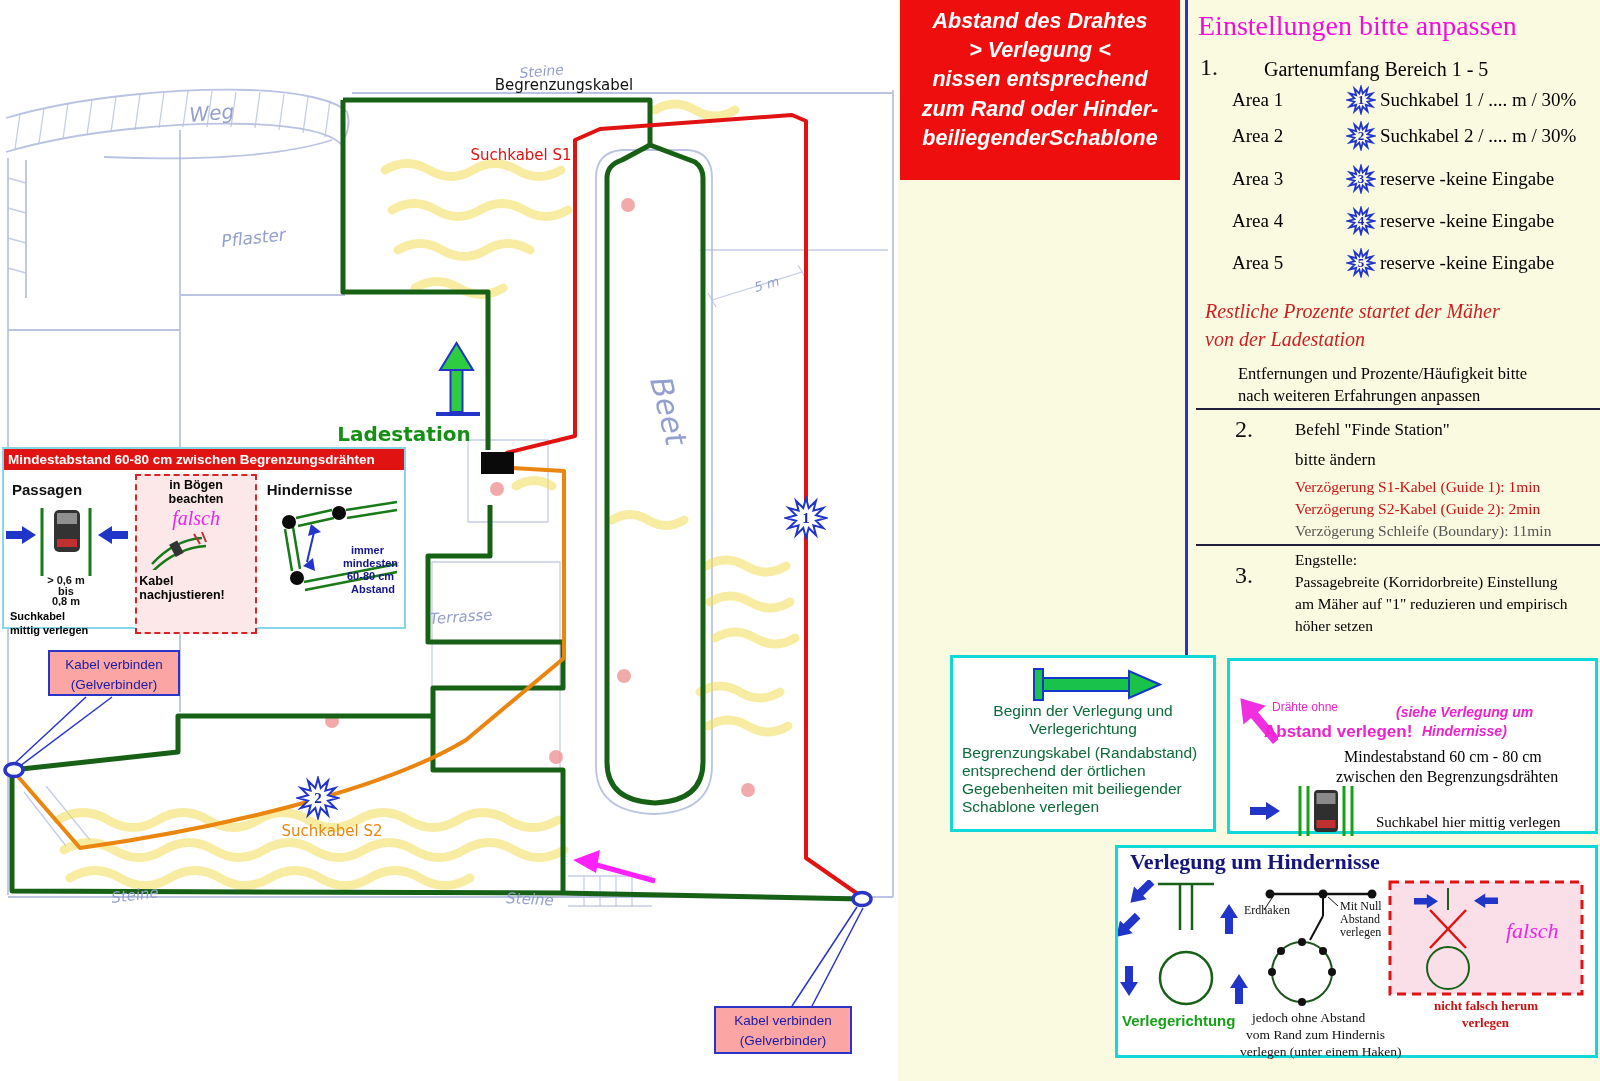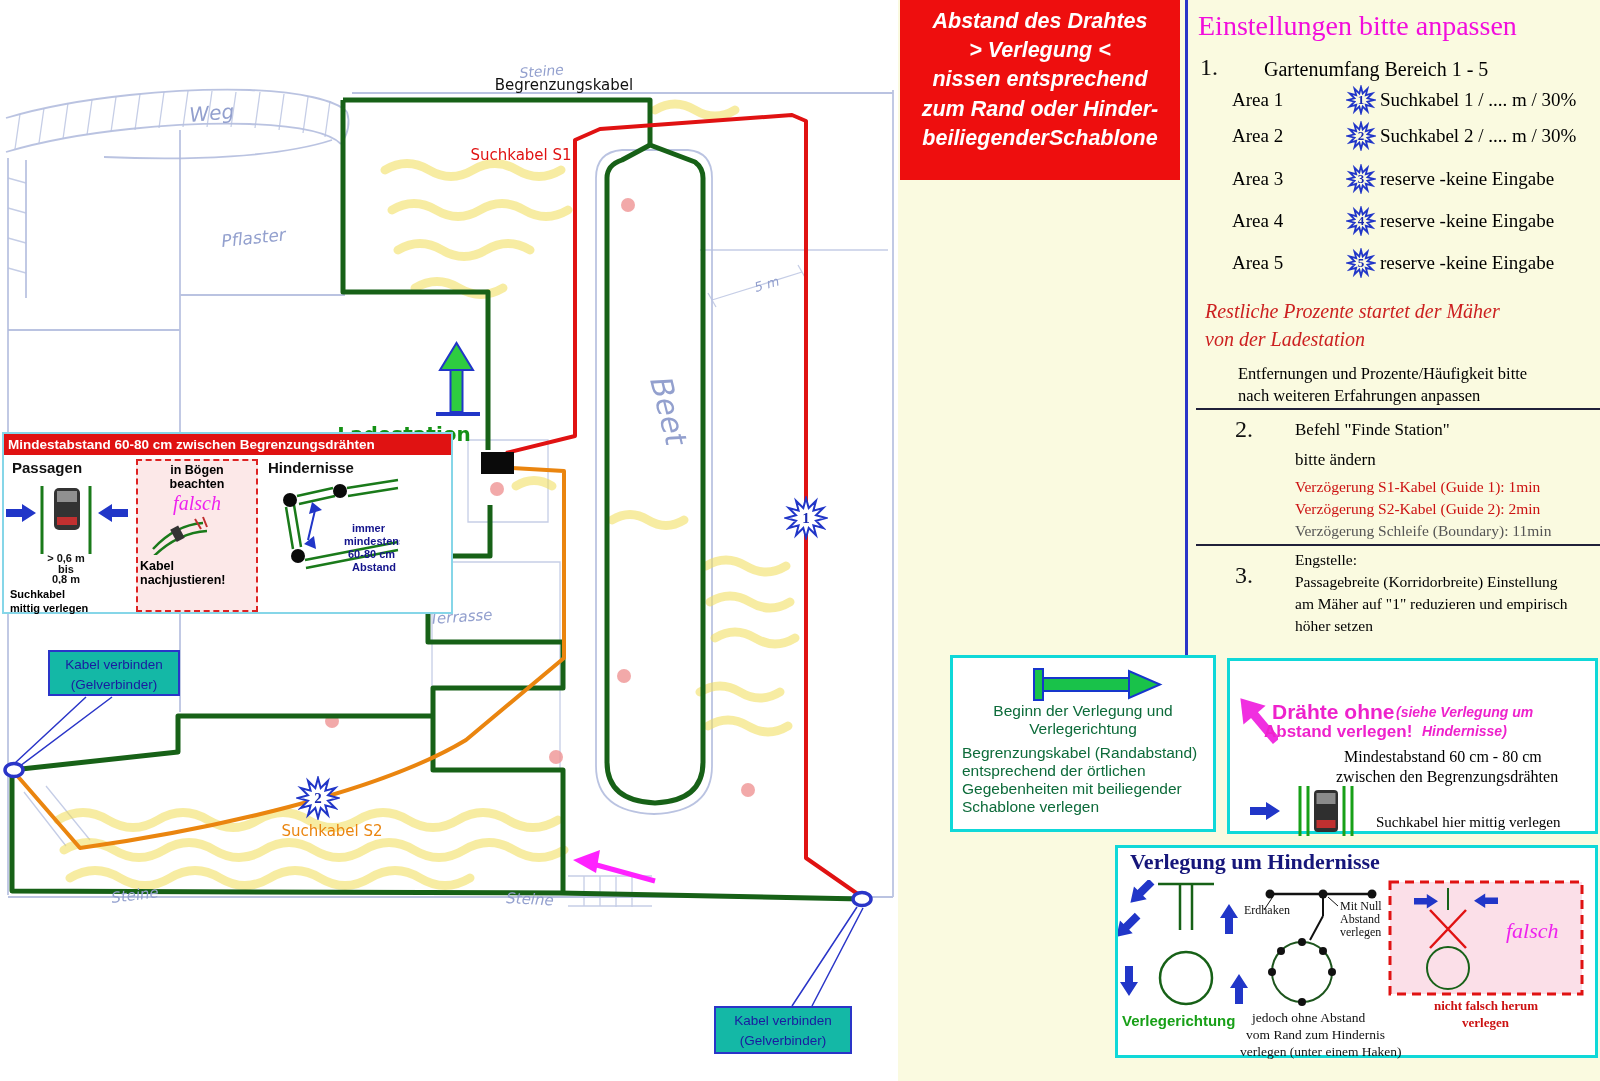--- a/index.html
+++ b/index.html
@@ -42,29 +42,29 @@
   .p{stroke:#aeb8dc;stroke-width:1.8;fill:none;opacity:.85;}
   .pt{stroke:#b7c0e0;stroke-width:1.3;fill:none;opacity:.8;}
   .y{stroke:#f0dd55;stroke-width:9;opacity:.55;fill:none;stroke-linecap:round;}
   .cg{stroke:#176117;stroke-width:5;fill:none;stroke-linejoin:round;}
   .cr{stroke:#e01212;stroke-width:4;fill:none;stroke-linejoin:round;}
   .co{stroke:#ea850f;stroke-width:4;fill:none;stroke-linejoin:round;}
   .dot{fill:#ef9494;opacity:.8;}
   .hw{fill:#93a0ce;font-style:italic;}
   .leader{stroke:#2a35c8;stroke-width:1.5;fill:none;}
   
-  .connbox{position:absolute;background:#14b8a6;border:2px solid #2a35c8;color:#1a1aa0;
+  .connbox{position:absolute;background:#fca5a5;border:2px solid #2a35c8;color:#1a1aa0;
            font-size:13.5px;text-align:center;line-height:1.5;padding-top:3px;box-sizing:border-box;}
   
-  .abox{position:absolute;left:2px;top:432px;width:451px;height:182px;background:#fff;
+  .abox{position:absolute;left:2px;top:447px;width:404px;height:182px;background:#fff;
         border:2px solid #86d6e8;box-sizing:border-box;}
   .abox-header{background:#e01212;color:#fff;font-weight:bold;font-size:13.5px;padding:3px 4px;white-space:nowrap;}
   .abox-body{display:flex;}
   .apanel{position:relative;}
-  .apanel-title{font-weight:bold;font-size:15px;color:#111;padding:4px 0 0 8px;}
+  .apanel-title{font-weight:bold;font-size:15px;color:#111;padding:11px 0 0 8px;}
   .gp{stroke:#1a7a1a;stroke-width:3;fill:none;}
   .gp2{stroke:#1a7a1a;stroke-width:2.5;fill:none;}
   .small-note{font-weight:bold;font-size:11px;line-height:1.25;padding-left:6px;}
   .p2box{border:2px dashed #dd2222;background:#fce8e8;margin:4px 2px;padding:2px;width:114px;text-align:center;}
   .p2title{font-weight:bold;font-size:12.5px;line-height:1.15;}
   .falsch-txt{font-family:"Liberation Serif",serif;font-style:italic;color:#ee22ee;font-size:20px;}
   .p2note{font-weight:bold;font-size:12.5px;text-align:left;line-height:1.15;}
   
   .gw{stroke:#176117;stroke-width:2.5;fill:none;}
   .blk{stroke:#111;fill:none;}
@@ -363,21 +363,21 @@
   <div class="t greentxt" style="left:962px;top:780px">Gegebenheiten mit beiliegender</div>
   <div class="t greentxt" style="left:962px;top:798px">Schablone verlegen</div>
 
   <div class="cyanbox" style="left:1227px;top:658px;width:371px;height:176px"></div>
   <svg class="t" style="left:1238px;top:690px" width="40" height="60" viewBox="0 0 40 60">
     <g transform="rotate(-40 20 30)">
       <rect x="16" y="18" width="9" height="40" fill="#f02fe0"></rect>
       <polygon points="20.5,2 6,24 35,24" fill="#f02fe0"></polygon>
     </g>
   </svg>
-  <div class="t magenta" style="left:1272px;top:700px;font-size:21px;font-weight:bold">Drähte ohne</div>
+  <div class="t magenta" style="left:1272px;top:700px;font-size:12px;font-weight:normal">Drähte ohne</div>
   <div class="t magenta" style="left:1264px;top:722px;font-size:17px;font-weight:bold">Abstand verlegen!</div>
   <div class="t magenta" style="left:1396px;top:704px;font-size:14px;font-style:italic;font-weight:bold">(siehe Verlegung um</div>
   <div class="t magenta" style="left:1422px;top:723px;font-size:14px;font-style:italic;font-weight:bold">Hindernisse)</div>
   <div class="t serif" style="left:1344px;top:748px;font-size:16px">Mindestabstand 60 cm - 80 cm</div>
   <div class="t serif" style="left:1336px;top:768px;font-size:16px">zwischen den Begrenzungsdrähten</div>
   <svg class="t" style="left:1248px;top:784px" width="124" height="54" viewBox="0 0 124 54">
     <use href="#barrow" transform="translate(2,18)"></use>
     <path d="M 52,2 V 52 M 60,2 V 52 M 96,2 V 52 M 104,2 V 52" stroke="#18a018" stroke-width="3" fill="none"></path>
     <rect x="66" y="6" width="24" height="42" rx="4" fill="#2f2f2f"></rect>
     <rect x="68.5" y="9" width="19" height="11" fill="#8a8a8a"></rect>

